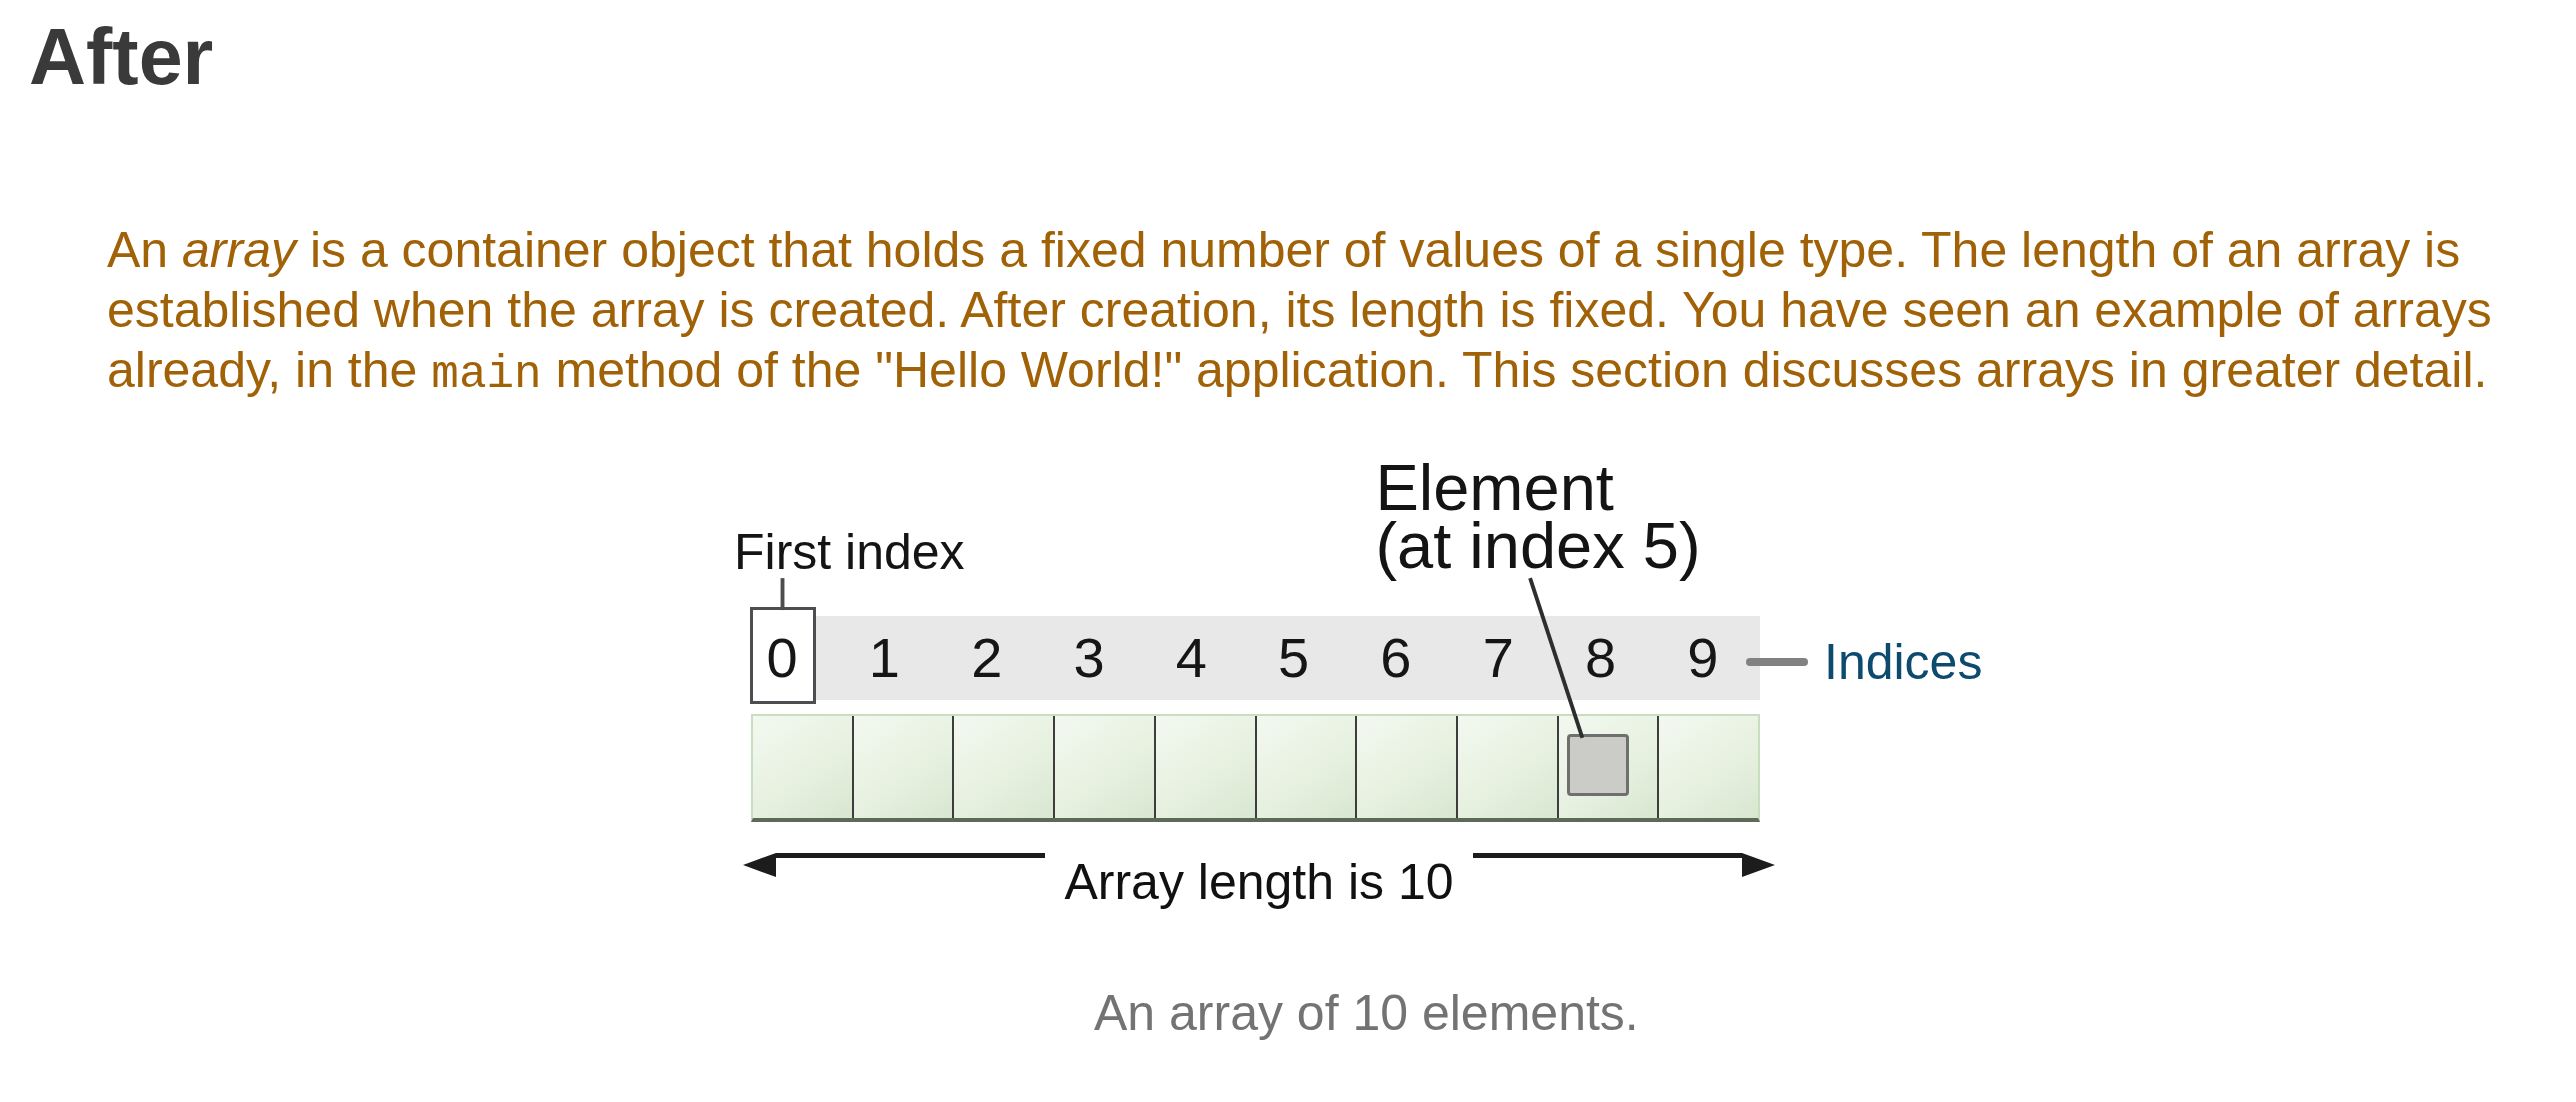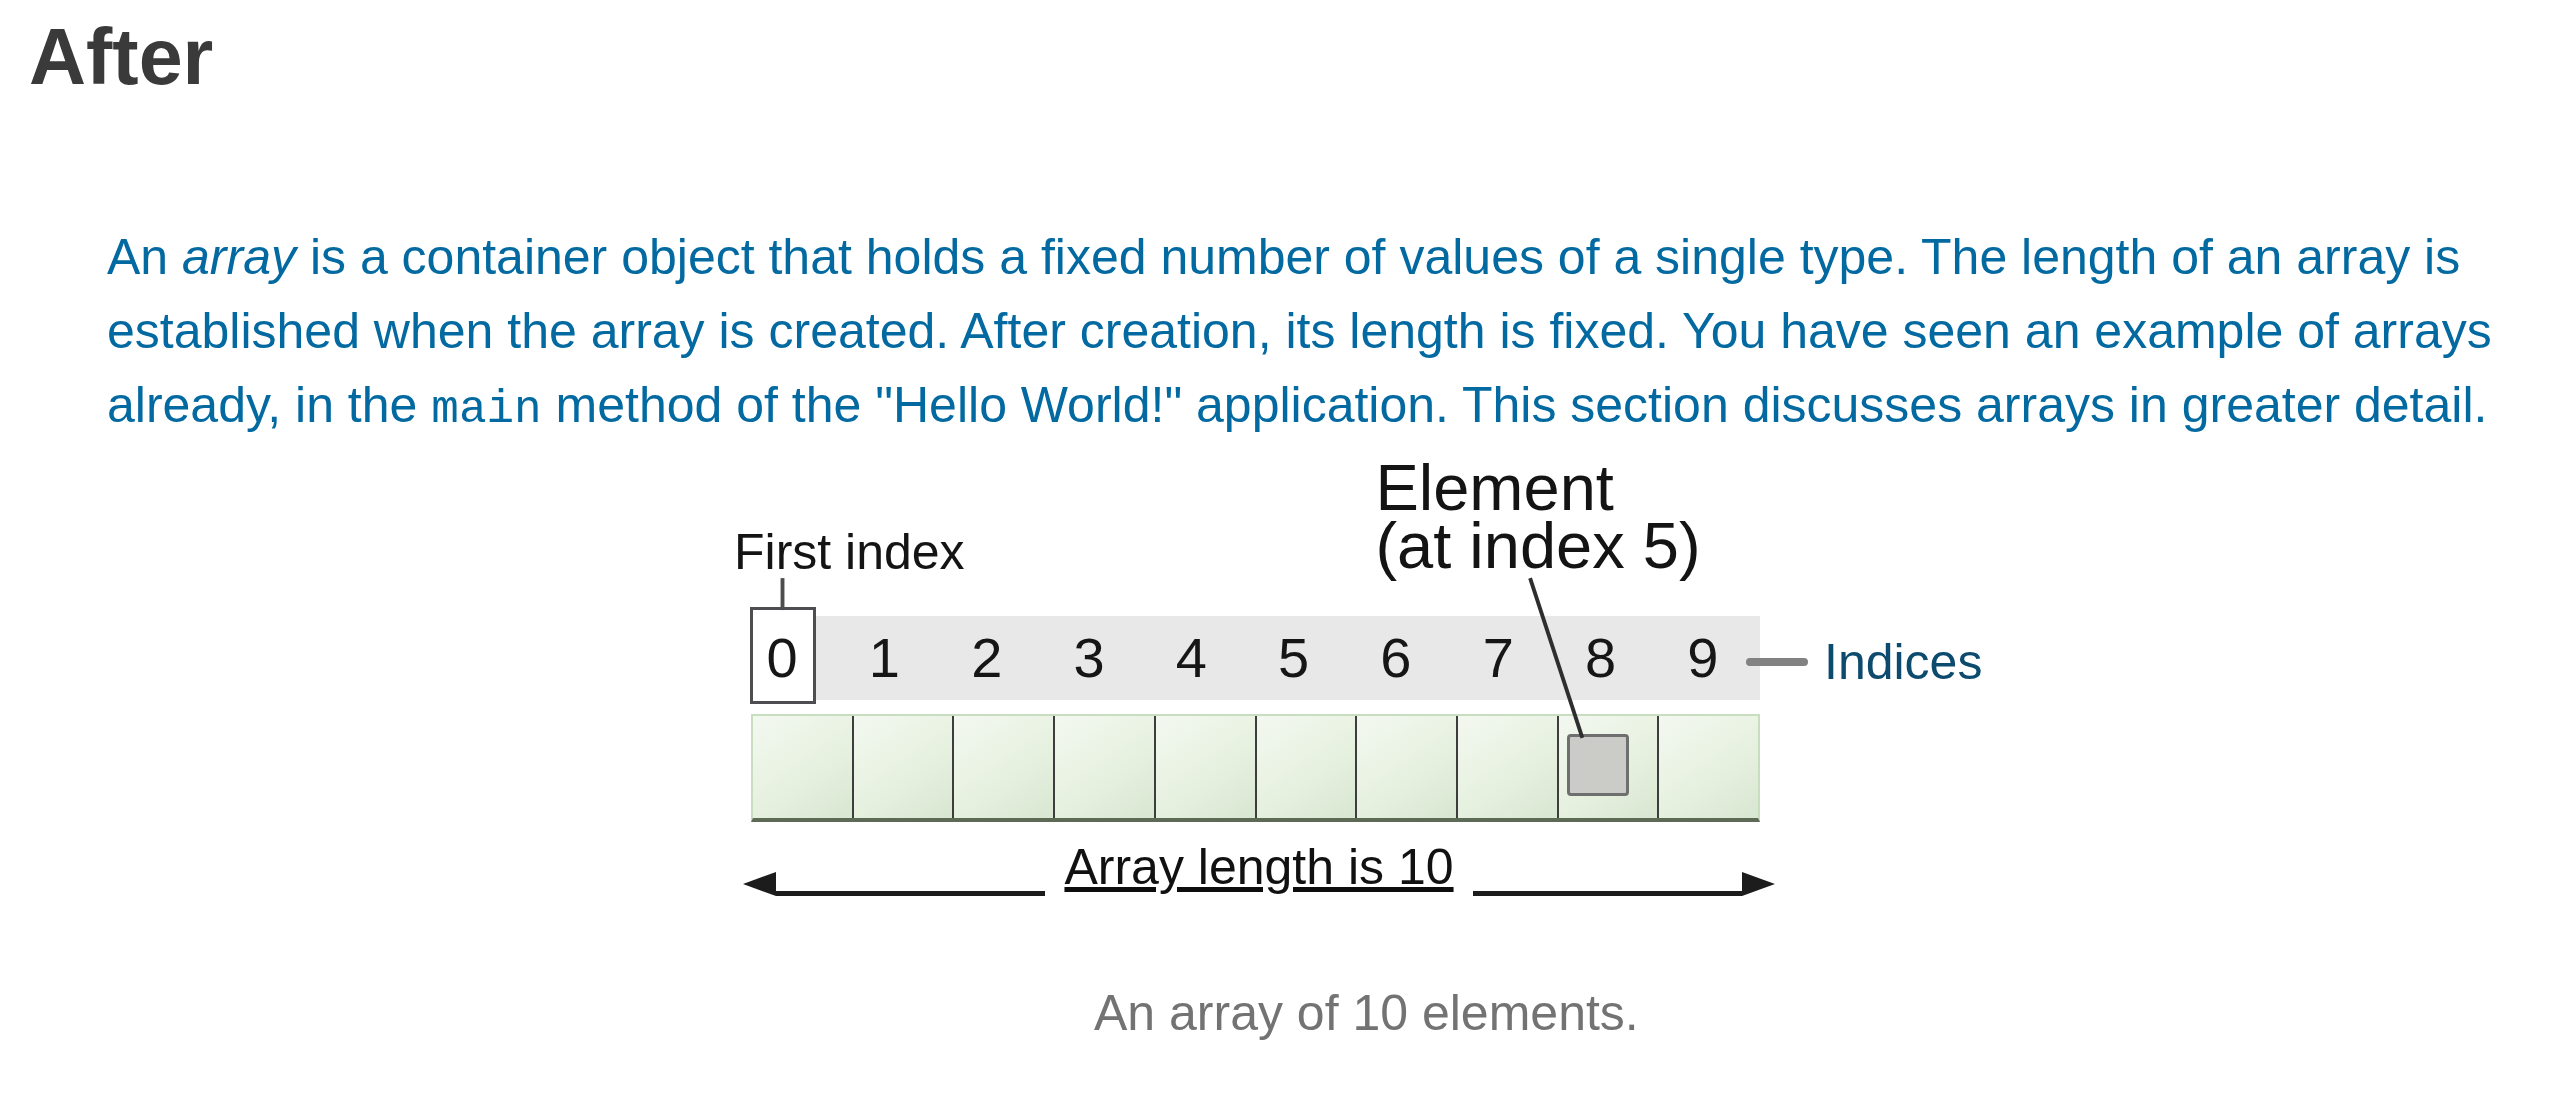--- a/index.html
+++ b/index.html
@@ -16,21 +16,21 @@
   .heading {
     position:absolute; left:29px; top:9.7px;
     margin:0;
     font-size:79px; font-weight:bold; line-height:1.2;
     color:#3a3a3a;
   }
 
   
   .para {
     position:absolute; left:107px; top:170px; width:2440px;
-    font-size:50px; line-height:74px; color:#0369a1;
+    font-size:50px; line-height:60px; color:#a16207;
   }
   .para .term { font-style:italic; }
   .para .code { font-family:"Liberation Mono", monospace; font-size:46px; }
 
   
   .first-index-label {
     position:absolute; left:734px; top:523px;
     font-size:50px; color:#141414; white-space:nowrap;
   }
   .element-label {
@@ -85,21 +85,21 @@
   .elem-square {
     position:absolute; left:1567px; top:734px; width:62px; height:62px;
     box-sizing:border-box;
     background:#cbcbc8; border:3.9px solid #6f6f6f; border-radius:3.9px;
     z-index:2;
   }
 
   
   .length-row {
     position:absolute; left:743px; top:853px; width:1032px; height:43px;
-    display:flex; align-items:flex-end; z-index:1;text-decoration:underline;
+    display:flex; align-items:flex-start; z-index:1;
   }
   .arrow-line { flex:1; height:4.8px; background:#1c1c1c; }
   .arrow-head-left {
     width:0; height:0;
     border-top:12.6px solid transparent; border-bottom:12.6px solid transparent;
     border-right:33px solid #1c1c1c;
   }
   .arrow-head-right {
     width:0; height:0;
     border-top:12.6px solid transparent; border-bottom:12.6px solid transparent;

